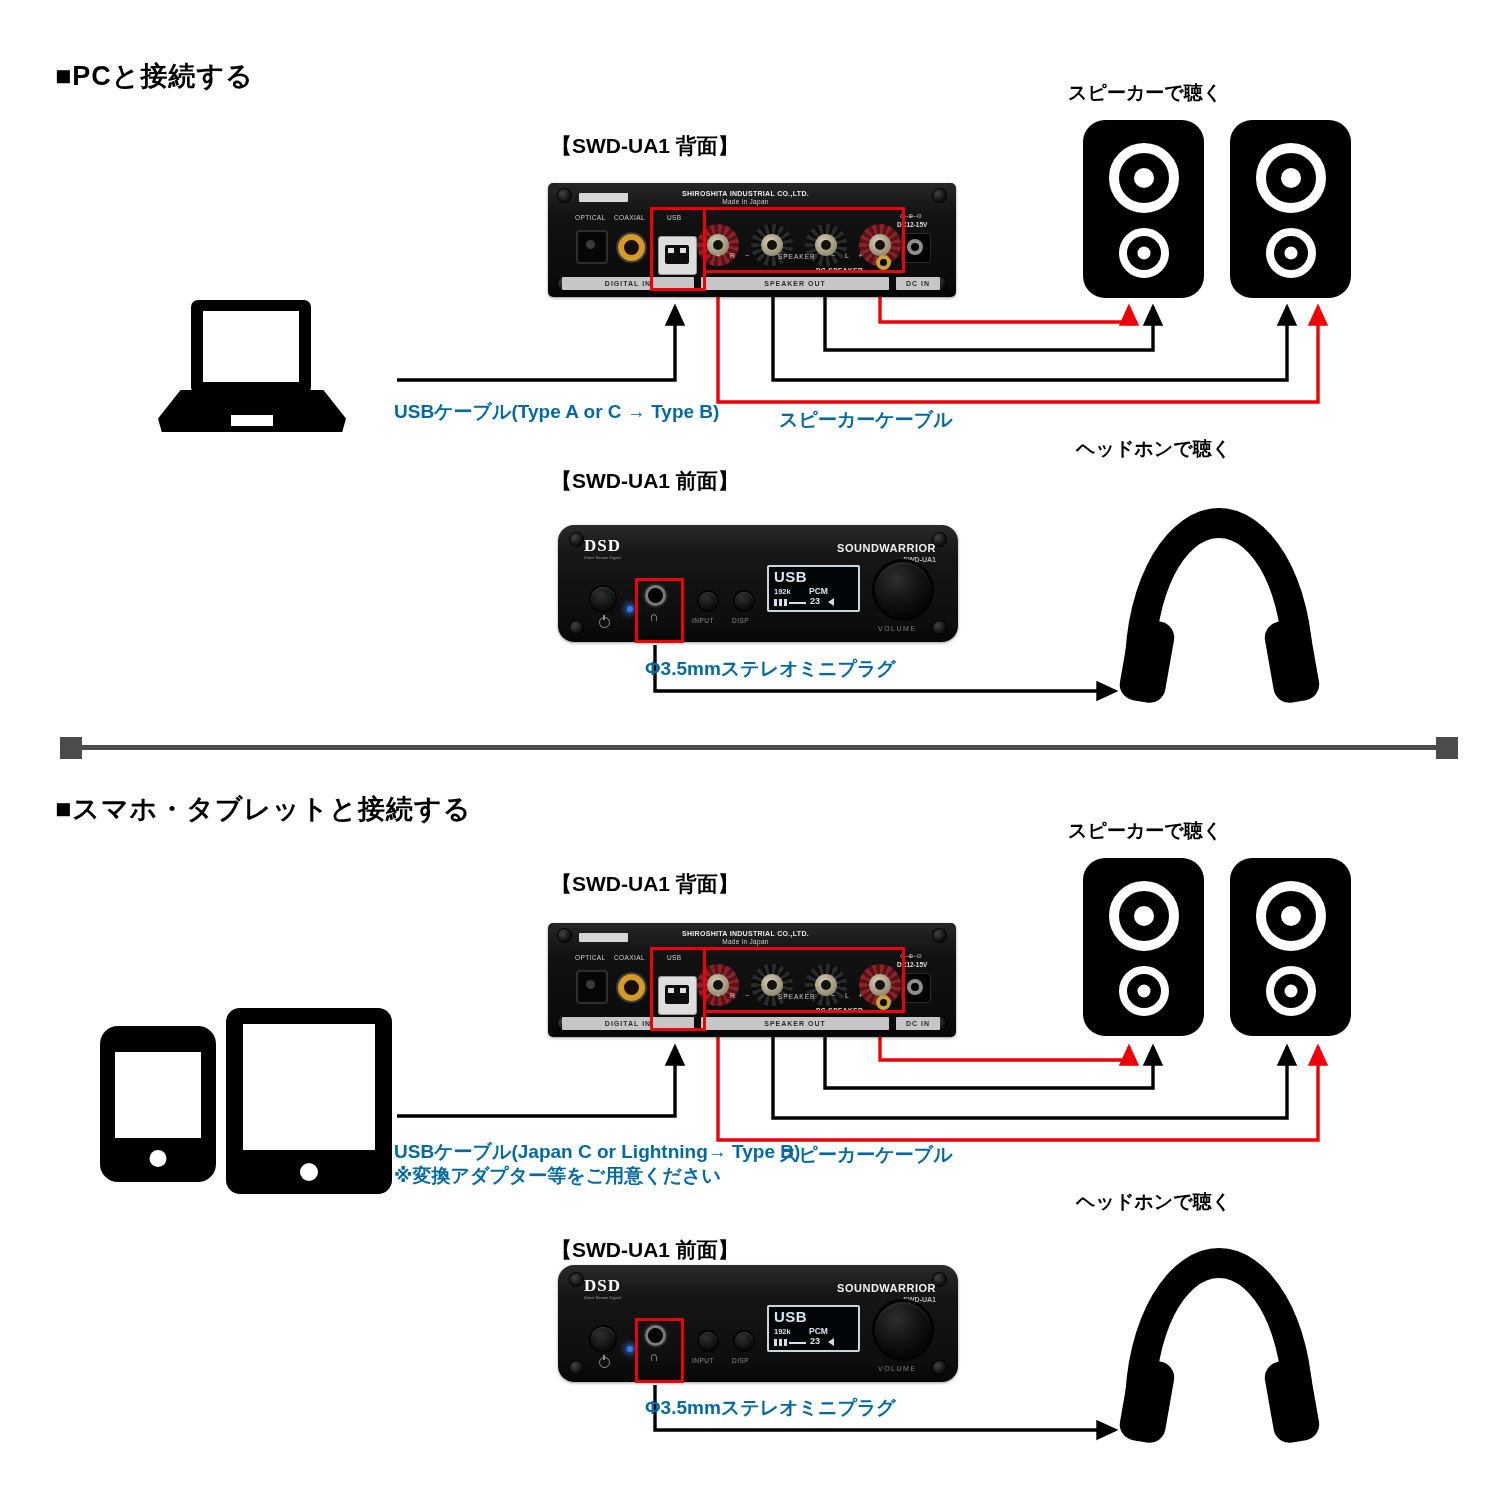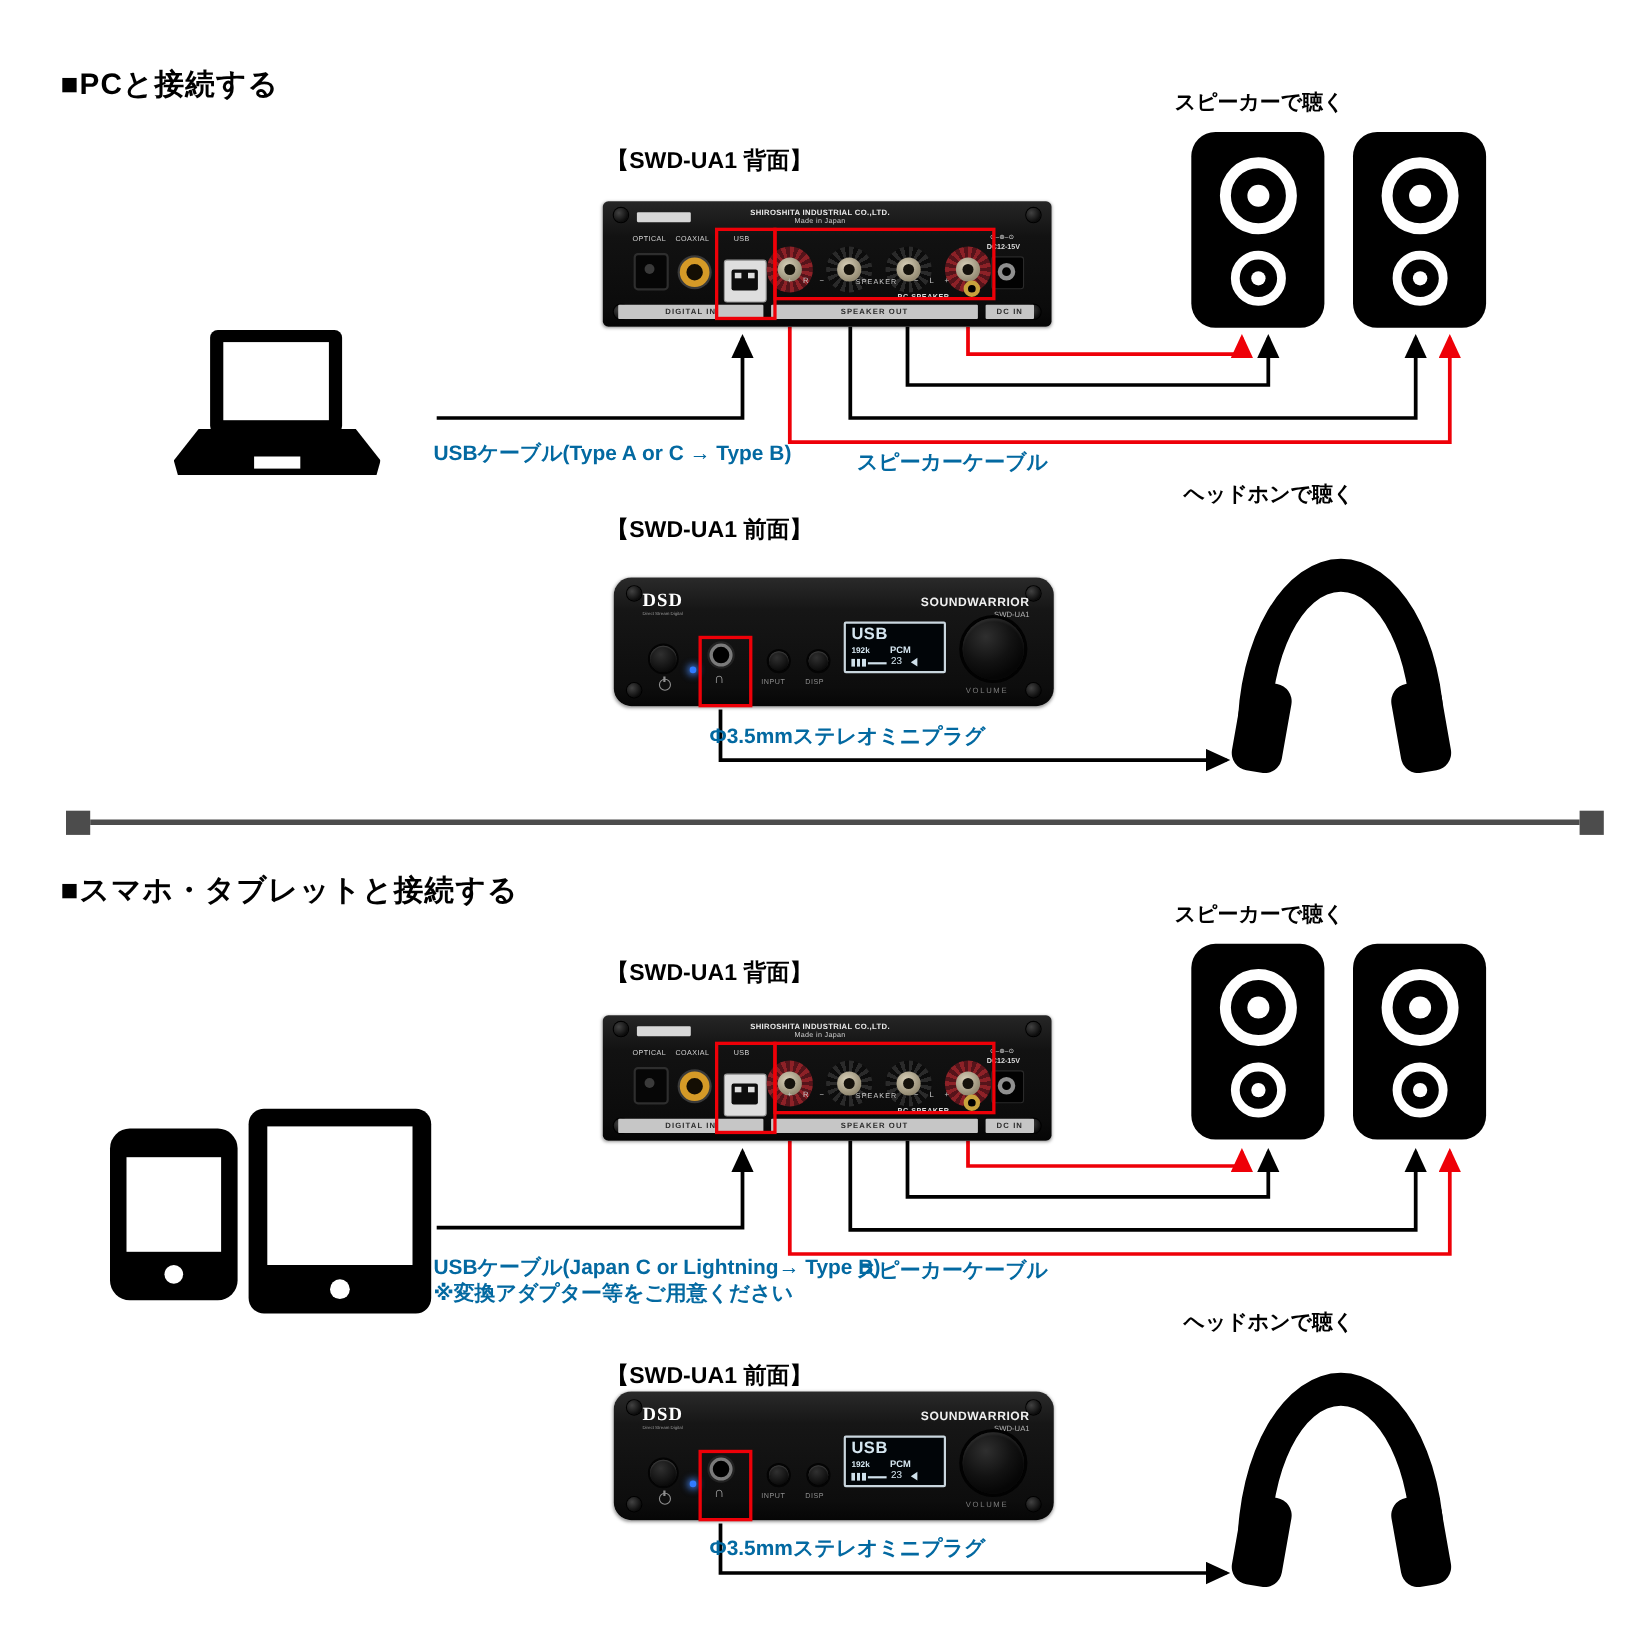--- a/index.html
+++ b/index.html
@@ -63,40 +63,40 @@
   .strip{position:absolute;top:94px;height:13px;background:#c6c6c6;color:#2b2b2b;font-size:7px;
     font-weight:700;text-align:center;line-height:13px;letter-spacing:1px;border-radius:1px;}
 
   
   .front-unit{position:absolute;width:400px;height:117px;border-radius:16px;
     background:linear-gradient(180deg,#2a2a2a,#161616 25%,#0d0d0d 85%,#060606);
     box-shadow:0 1px 3px rgba(0,0,0,.4);}
   .dsd{position:absolute;left:26px;top:11px;color:#fff;}
   .dsd b{font-family:"Liberation Serif","DejaVu Serif",serif;font-size:17px;letter-spacing:1px;}
   .dsd i{display:block;font-style:normal;font-size:4px;color:#9a9a9a;margin-top:-1px;}
-  .swb{position:absolute;right:22px;top:13px;text-align:right;color:#f0f0f0;}
+  .swb{position:absolute;right:22px;top:13px;text-align:right;color:#f0f0f0;font-weight:bold;}
   .swb b{font-size:11px;letter-spacing:.5px;}
   .swb i{display:block;font-style:normal;font-size:7px;color:#b5b5b5;}
   .fbtn{position:absolute;border-radius:50%;
     background:radial-gradient(circle at 40% 33%,#303030,#0a0a0a 75%);
     box-shadow:0 0 0 2px #040404,inset 0 1px 1px #3c3c3c;}
   .pwr-ic{position:absolute;left:41px;top:92px;width:9px;height:9px;border:1.5px solid #909090;border-radius:50%;}
   .pwr-ic::after{content:"";position:absolute;left:3px;top:-3px;width:1.5px;height:5px;background:#909090;}
   .led{position:absolute;left:69px;top:81px;width:6px;height:6px;border-radius:50%;background:#2f7bff;
     box-shadow:0 0 7px 2px rgba(70,140,255,.85);}
   .hp-jack{position:absolute;left:87px;top:60px;width:21px;height:21px;border-radius:50%;background:#000;
     border:3px solid #7a7a7a;box-shadow:0 0 0 2px #222;box-sizing:border-box;}
   .hp-glyph{position:absolute;left:91px;top:84px;font-size:13px;font-weight:700;color:#a5a5a5;}
   .flabel{position:absolute;font-size:6.5px;color:#8c8c8c;letter-spacing:.5px;}
   .oled{position:absolute;left:209px;top:40px;width:89px;height:43px;background:#010508;
     border:2px solid #c9d6de;border-radius:2px;color:#d5e6f0;}
   .oled .src{position:absolute;left:5px;top:1px;font-size:15px;font-weight:700;letter-spacing:.5px;}
   .oled .rate{position:absolute;left:5px;top:20px;font-size:7.5px;font-weight:700;}
   .oled .fmt{position:absolute;left:40px;top:19px;font-size:8.5px;font-weight:700;}
-  .oled .lvl{position:absolute;left:41px;top:29px;font-size:9px;font-weight:400;}
+  .oled .lvl{position:absolute;left:41px;top:29px;font-size:9px;font-weight:700;}
   .vbar{position:absolute;left:5px;top:32px;width:33px;height:7px;}
   .vbar::before{content:"";position:absolute;left:0;top:0;width:15px;height:7px;
     background:repeating-linear-gradient(90deg,#cfe0ea 0 3px,transparent 3px 5px);}
   .vbar::after{content:"";position:absolute;left:15px;top:3px;width:17px;height:1.5px;background:#cfe0ea;}
   .spk-tri{position:absolute;left:59px;top:31px;width:0;height:0;
     border-top:4px solid transparent;border-bottom:4px solid transparent;border-right:6px solid #cfe0ea;}
   .knob{position:absolute;left:317px;top:37px;width:56px;height:56px;border-radius:50%;
     background:radial-gradient(circle at 38% 30%,#2f2f2f,#121212 45%,#060606 72%);
     box-shadow:0 0 0 3px #020202,inset 0 2px 2px rgba(255,255,255,.07);}
   .vol-lbl{position:absolute;left:320px;top:100px;font-size:7px;color:#7e7e7e;letter-spacing:1.5px;}

